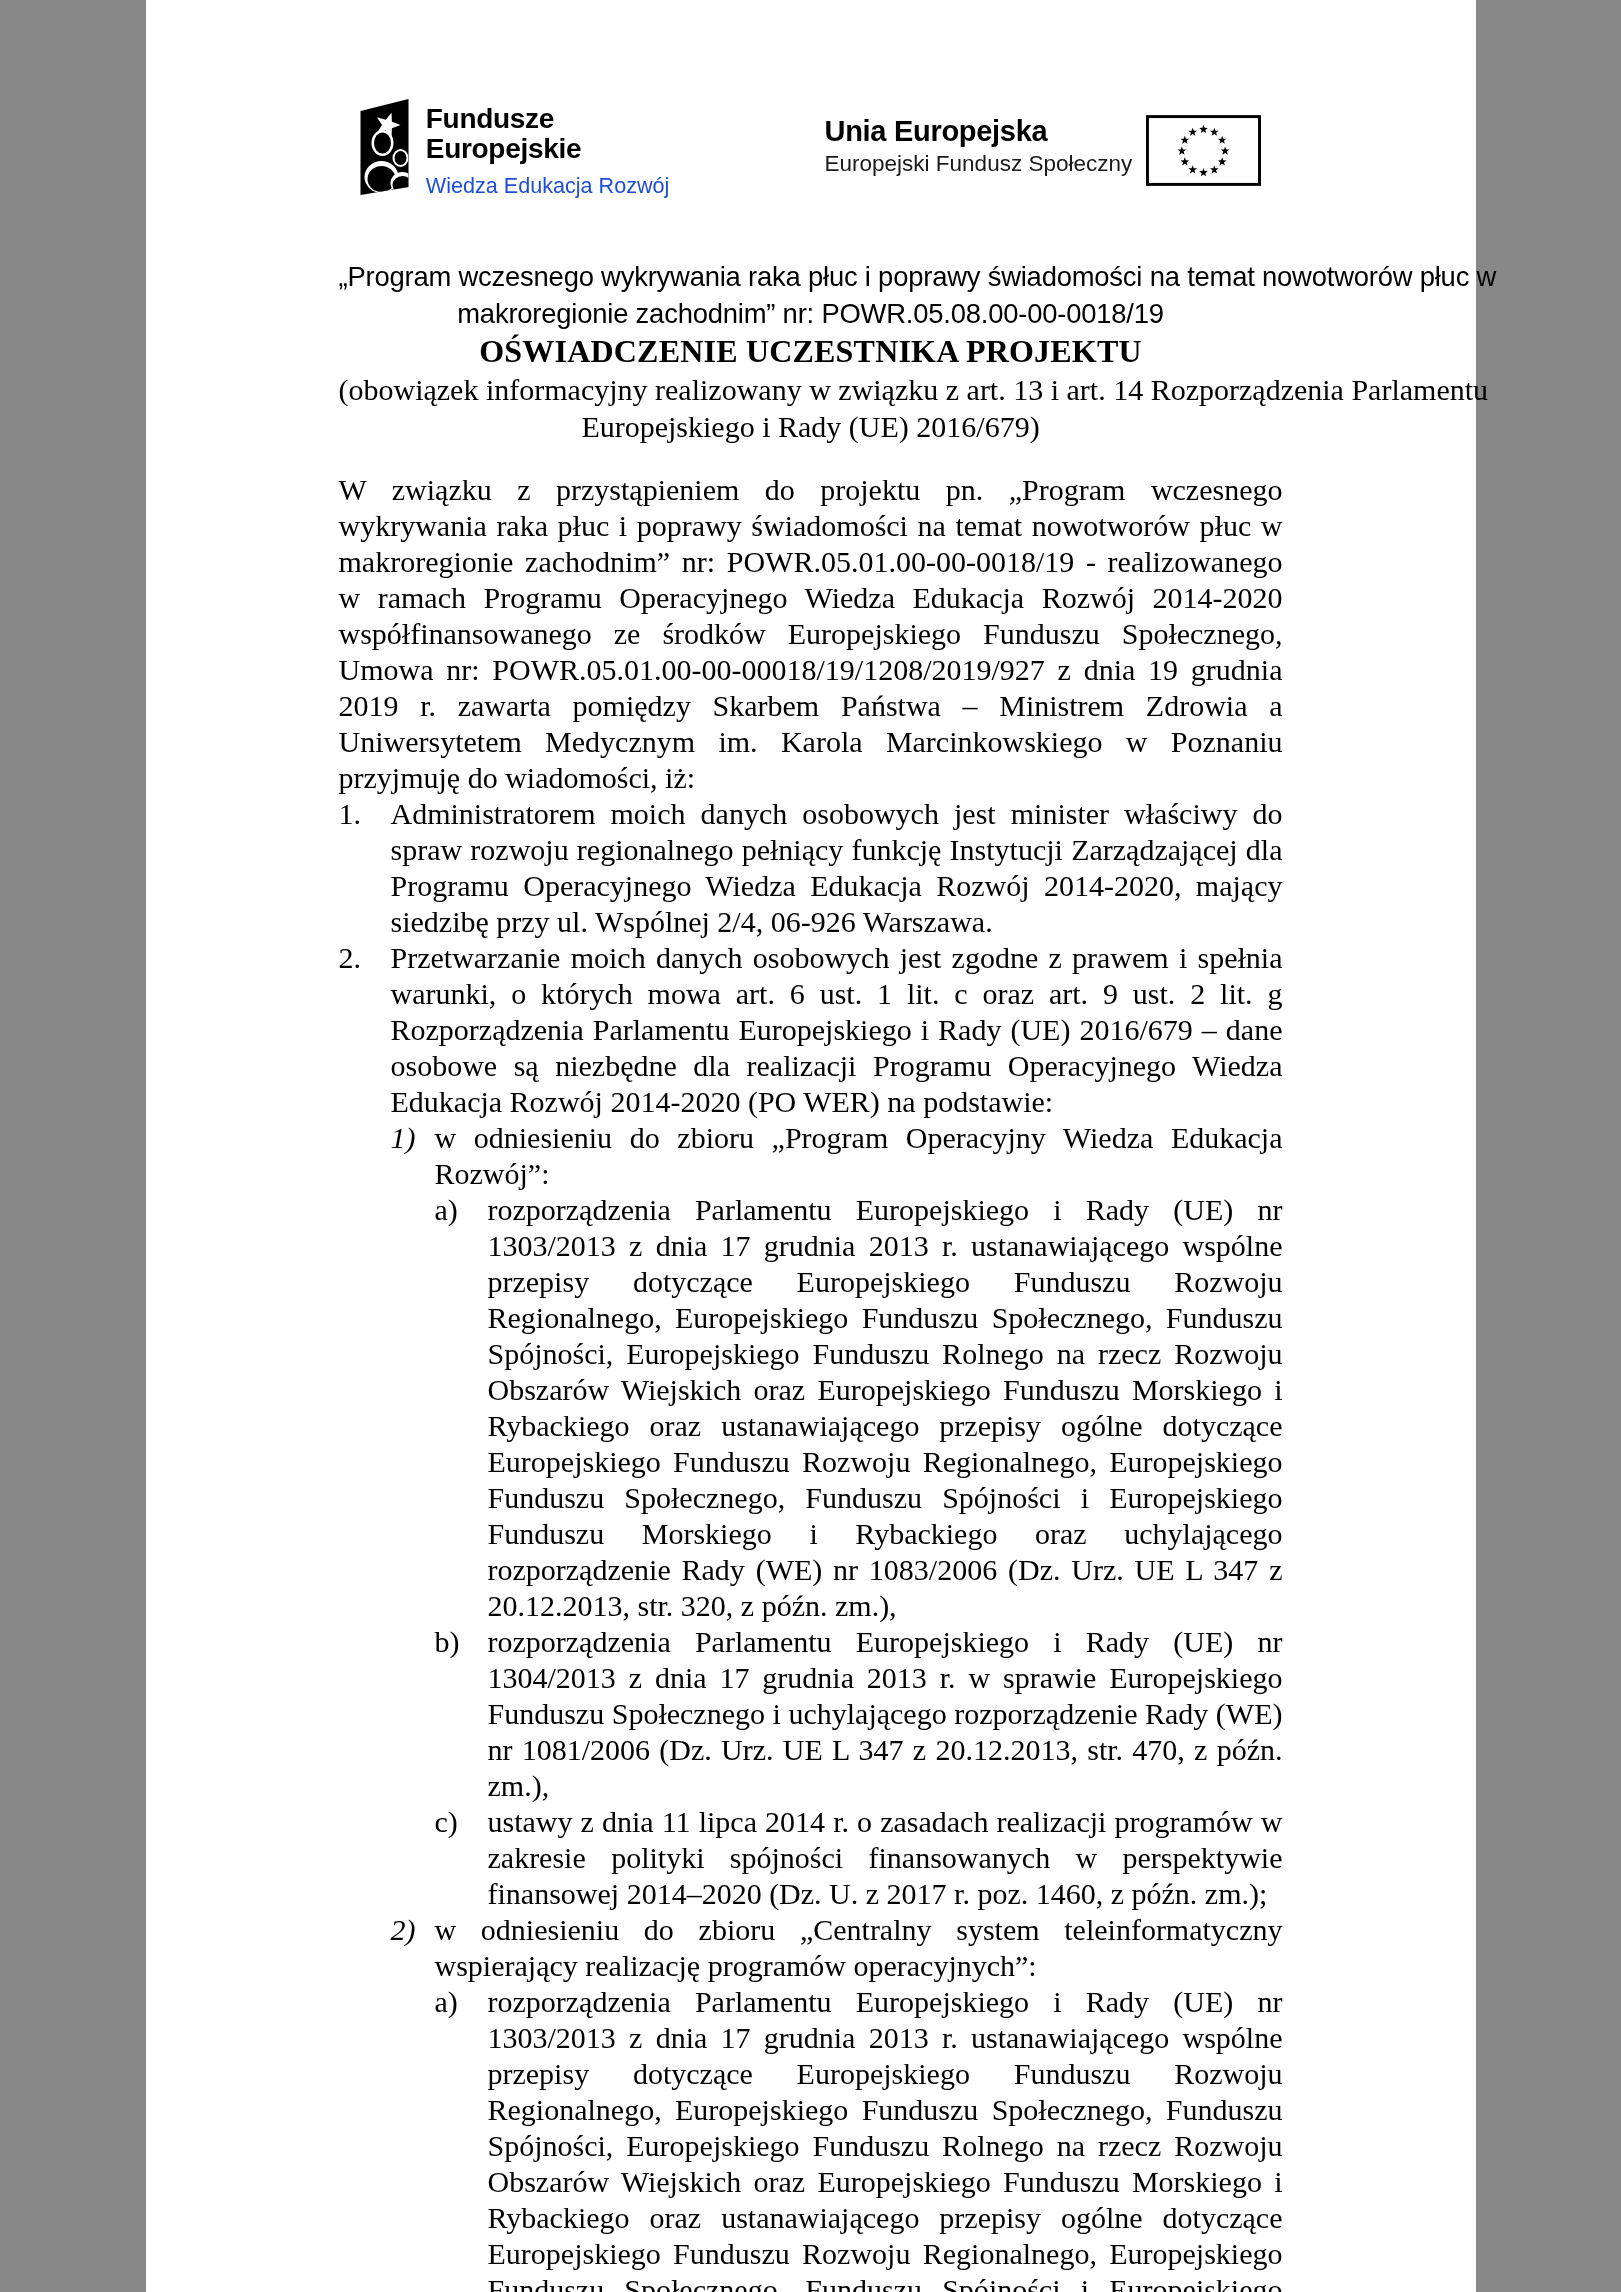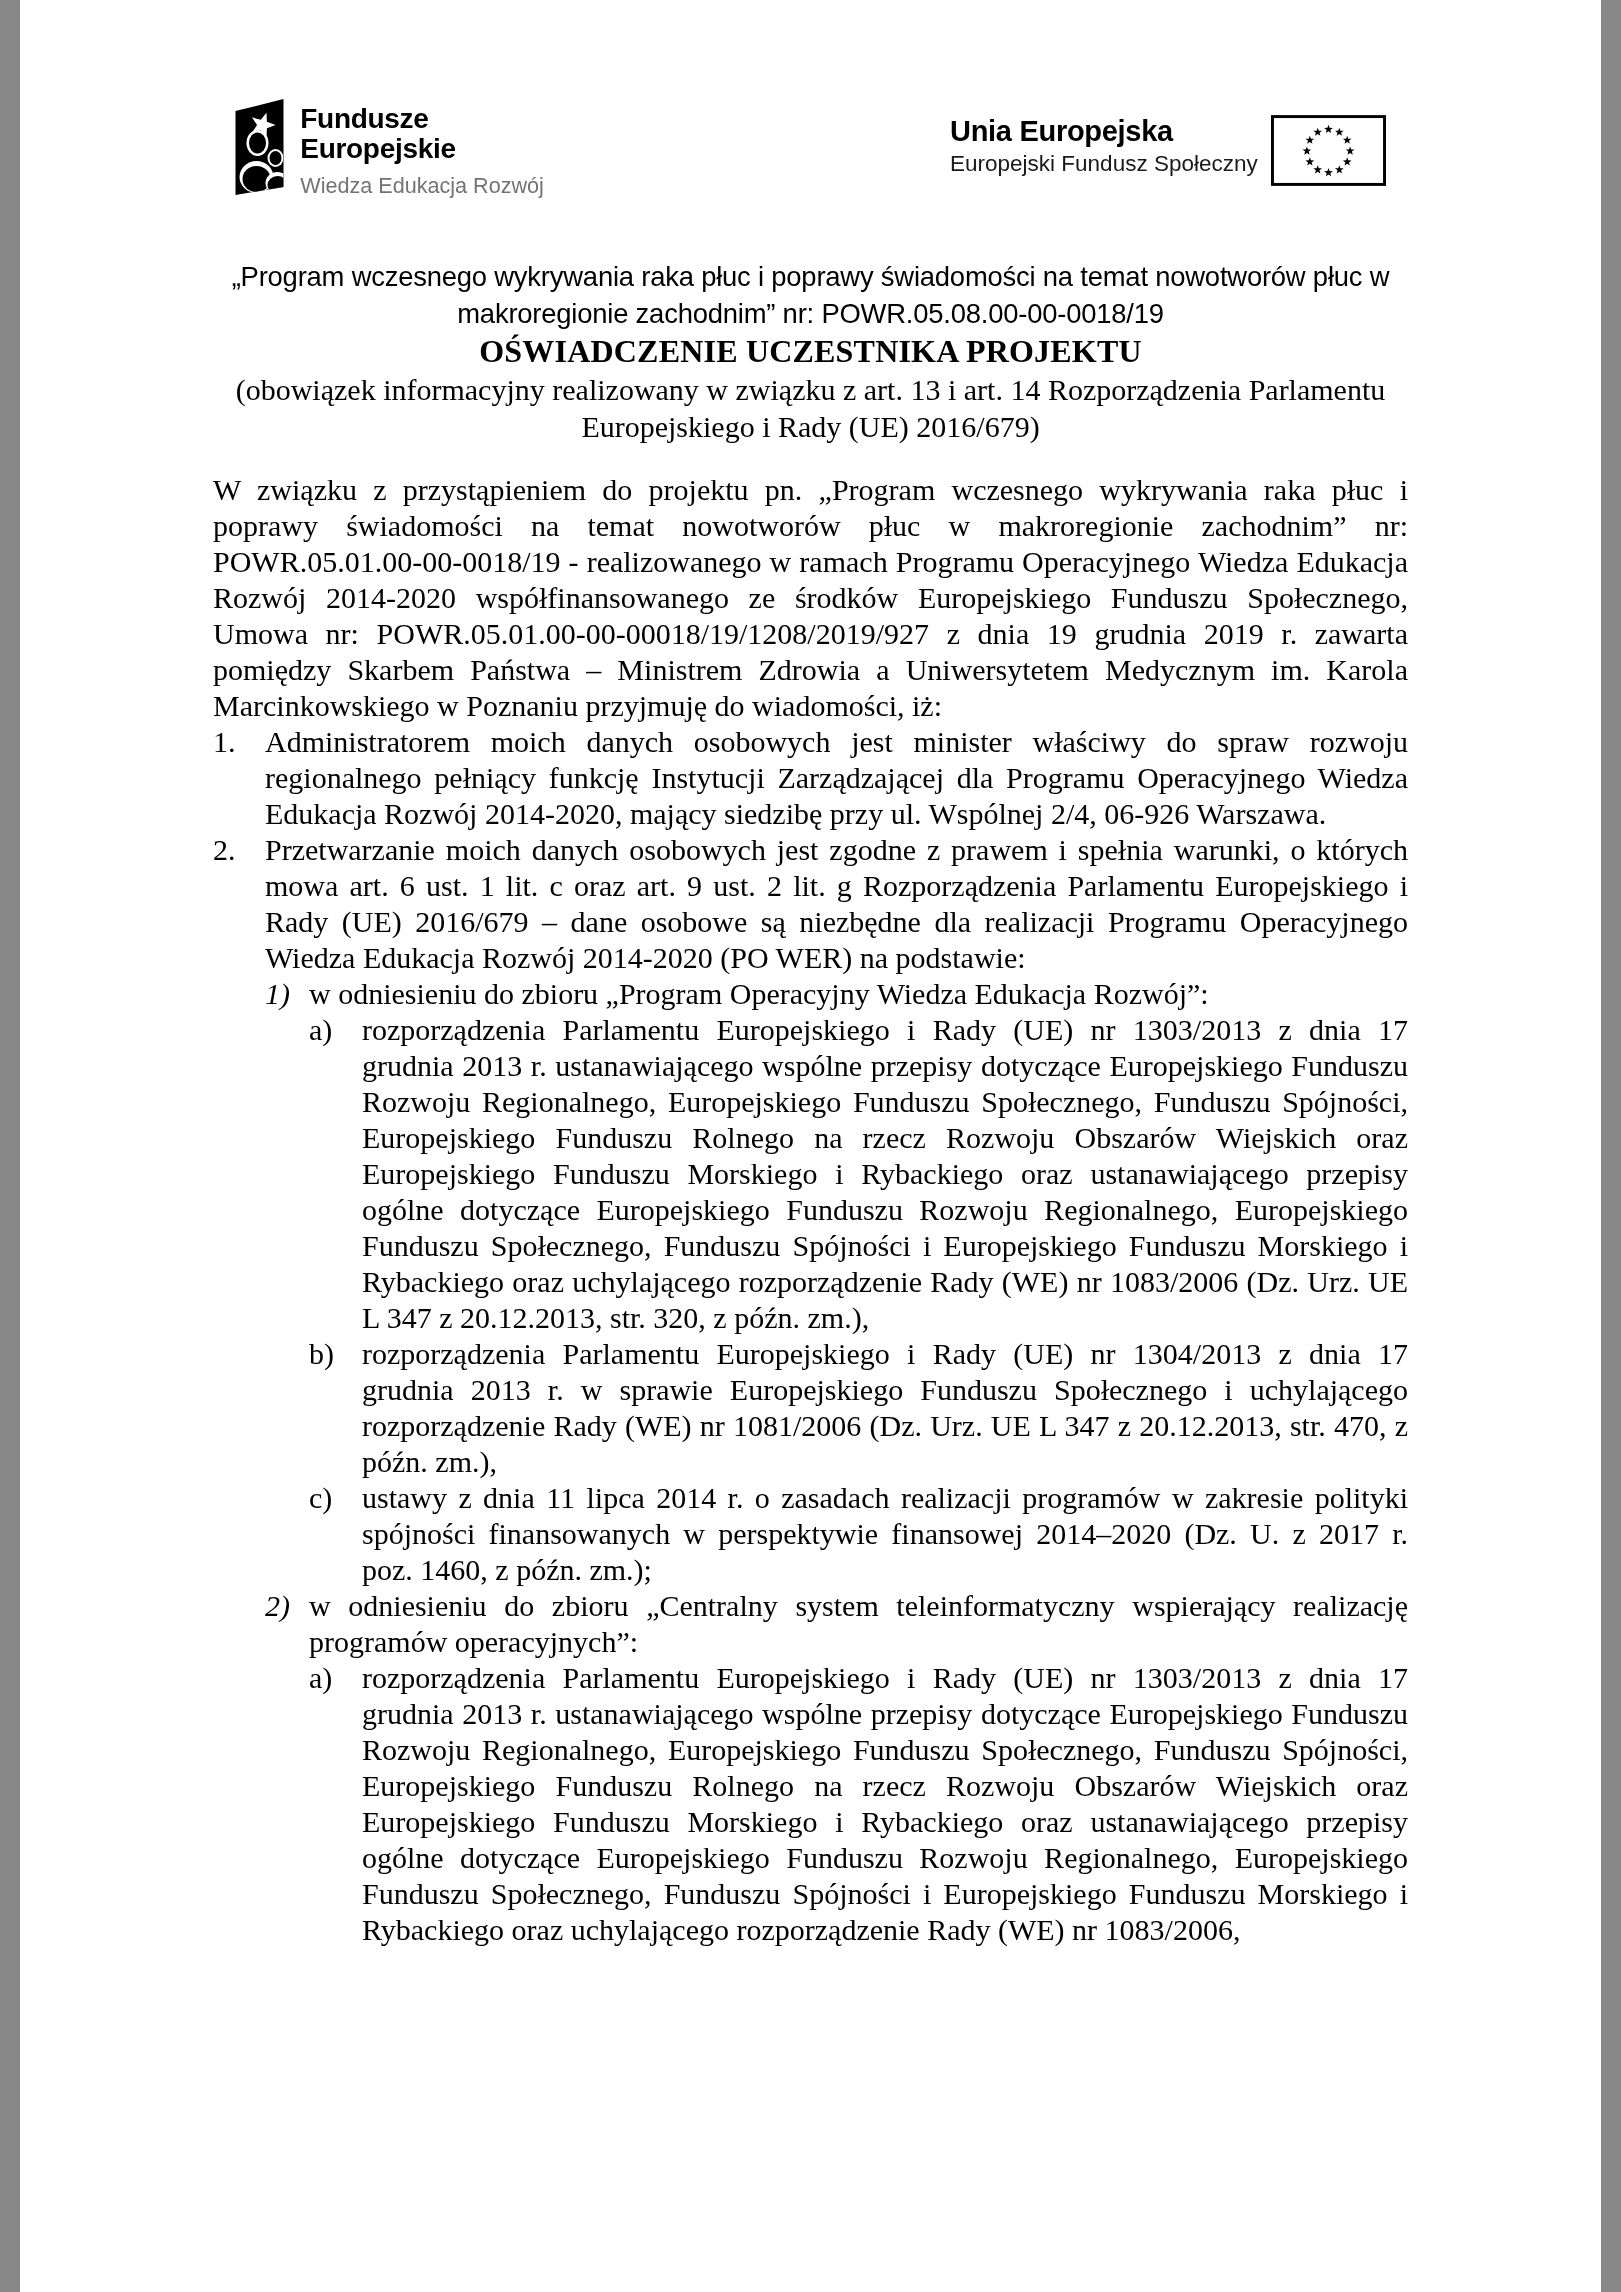--- a/index.html
+++ b/index.html
@@ -1,39 +1,39 @@
 <!DOCTYPE html>
 <html><head>
 <meta charset="utf-8">
 <style>
   html,body { margin:0; padding:0; background:#888; }
   .page {
     position: relative;
-    width: 1581px;
+    width: 1330px;
     height: 2293px;
     margin: 0 auto;
     background: #ffffff;
     box-sizing: border-box;
     padding: 0 193px;
     color: #000;
     font-family: "Liberation Serif", serif;
   }
 
   
   .logos {
     display: flex;
     justify-content: space-between;
     align-items: flex-start;
     padding-top: 98px;
   }
   .fe-logo { display: flex; gap: 16.7px; margin-left: 21.6px; }
   .fe-flag { width: 49px; height: 97px; }
   .fe-text { margin-top: 5.9px; font-family: "Liberation Sans", sans-serif; }
   .fe-title { font-weight: bold; font-size: 28px; line-height: 30px; letter-spacing: -0.3px; }
-  .fe-sub { font-size: 21.6px; margin-top: 8.8px; color:#737373; }
+  .fe-sub { font-size: 21.6px; margin-top: 8.8px; color:#1d4ed8; }
 
   .eu-logo { display: flex; gap: 13.7px; margin-right: 21.6px; }
   .eu-text { margin-top: 16.7px; text-align: left; font-family: "Liberation Sans", sans-serif; }
   .eu-title { font-weight: bold; font-size: 29px; line-height: 32px; letter-spacing: -0.3px; }
   .eu-sub { font-size: 22.5px; margin-top: 3.9px; color:#1a1a1a; }
   .eu-flag { width: 115px; height: 71px; margin-top: 16.7px; }
 
   
   .program-note {
     margin-top: 59px;

